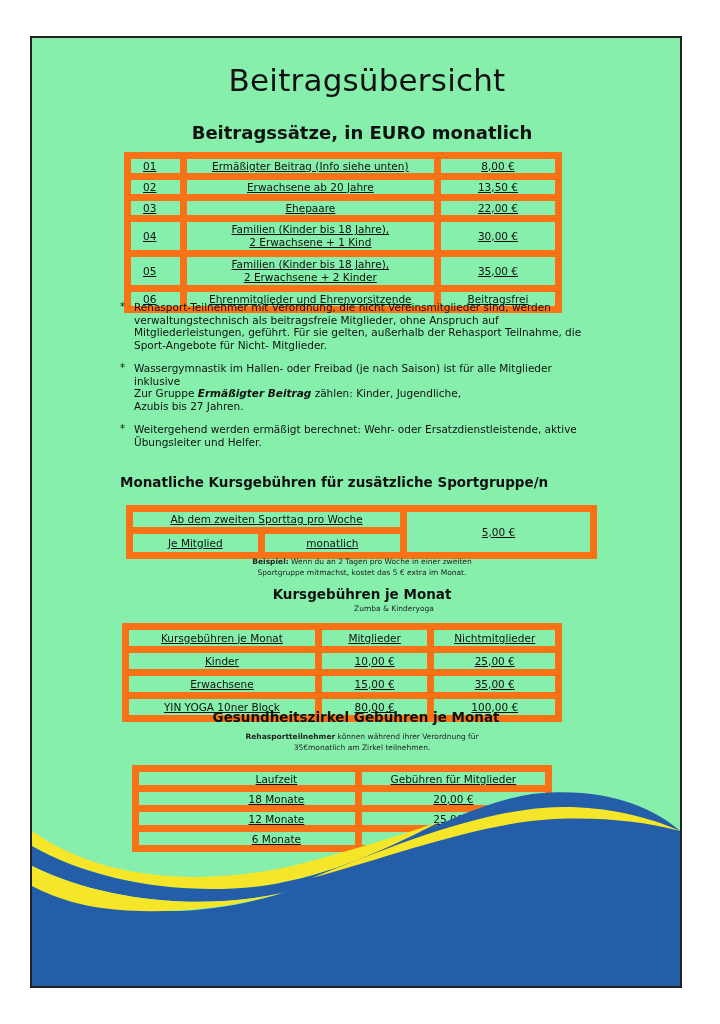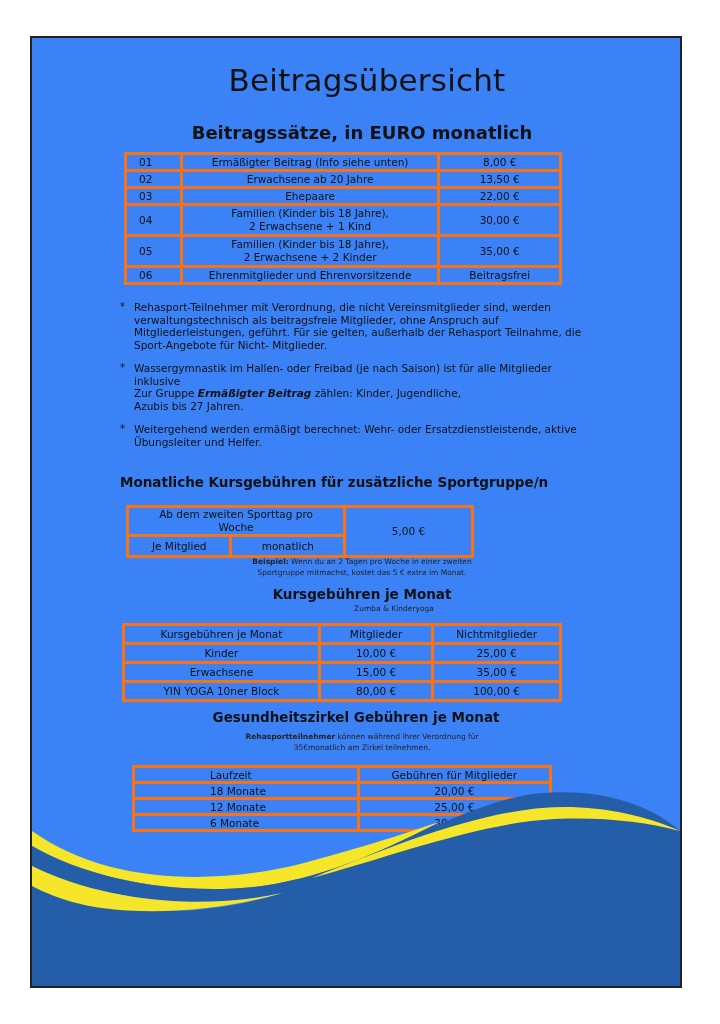--- a/index.html
+++ b/index.html
@@ -1,36 +1,36 @@
 <!DOCTYPE html>
 <html><head>
 <meta charset="utf-8">
 <style>
   html, body { margin: 0; padding: 0; background: #ffffff; }
   body { width: 720px; height: 1024px; position: relative; overflow: hidden;
          font-family: "DejaVu Sans", sans-serif; color: #111; }
   .page { position: absolute; left: 30px; top: 36px; width: 652px; height: 952px;
-          border: 2px solid #222; box-sizing: border-box; background: #3b82f6; overflow: hidden; }
+          border: 2px solid #222; box-sizing: border-box; background: #86efac; overflow: hidden; }
   .abs { position: absolute; }
   .title { left: 0; width: 100%; top: 24px; text-align: center; font-size: 31px; font-weight: normal;
            letter-spacing: 0.2px; padding-left: 22px; box-sizing: border-box; }
   .h2 { font-weight: bold; font-size: 13px; }
   table { border-collapse: collapse; position: absolute; font-size: 10.5px; }
-  td { border: 3px solid #f97316; padding: 0 16px; text-align: center; line-height: 13px; }
+  td { border: 7px solid #f97316; padding: 0 16px; text-align: center; line-height: 13px; text-decoration: underline; }
   .t1 td { height: 14px; }
   .t1 td.id { text-align: left; padding-left: 12px; }
   .t1 tr.tall td { height: 28px; }
   .bullets { left: 88px; top: 263px; width: 470px; font-size: 10.5px; line-height: 12.5px; }
   .bullet { position: relative; padding-left: 14px; margin-bottom: 11px; }
   .bullet .dot { position: absolute; left: 0; top: 0; font-size: 10px; }
   .small { font-size: 7.5px; line-height: 11px; text-align: center; color: #222; }
   .t2 td { font-size: 10.5px; }
   .t3 td { height: 16px; font-size: 10.5px; }
   .t4 td { height: 13px; font-size: 10.5px; line-height: 12px; }
-  .t4 td.left { text-align: left; padding-left: 75px; }
+  .t4 td.left { text-align: center; padding-left: 75px; }
   .wave { position: absolute; left: 0; bottom: 0; width: 648px; height: 200px; }
 </style>
 </head>
 <body>
 
 <div class="page">
 
   <div class="abs title">Beitragsübersicht</div>
 
   <div class="abs h2" style="left:0;width:100%;top:84px;text-align:center;font-size:18px;padding-left:12px;box-sizing:border-box;">Beitragssätze, in EURO monatlich</div>
@@ -87,21 +87,21 @@
       <span>Azubis bis 27 Jahren.</span>
     </div>
     <div class="bullet">
       <span class="dot">*</span>
       <span>Weitergehend werden ermäßigt berechnet: Wehr- oder Ersatzdienstleistende, aktive Übungsleiter und Helfer.</span>
     </div>
   </div>
 
   <div class="abs h2" style="left:88px;top:436px;font-size:13.5px;">Monatliche Kursgebühren für zusätzliche Sportgruppe/n</div>
 
-  <table class="t2" style="left:94px;top:467px;width:348px;">
+  <table class="t2" style="left:94px;top:467px;width:471px;">
     <colgroup>
         <col style="width:122px">
         <col style="width:132px">
         <col style="width:176px">
       </colgroup>
     <tbody>
         <tr>
       <td colspan="2" style="height:15px;">Ab dem zweiten Sporttag pro Woche</td>
       <td rowspan="2">5,00 €</td>
     </tr>

